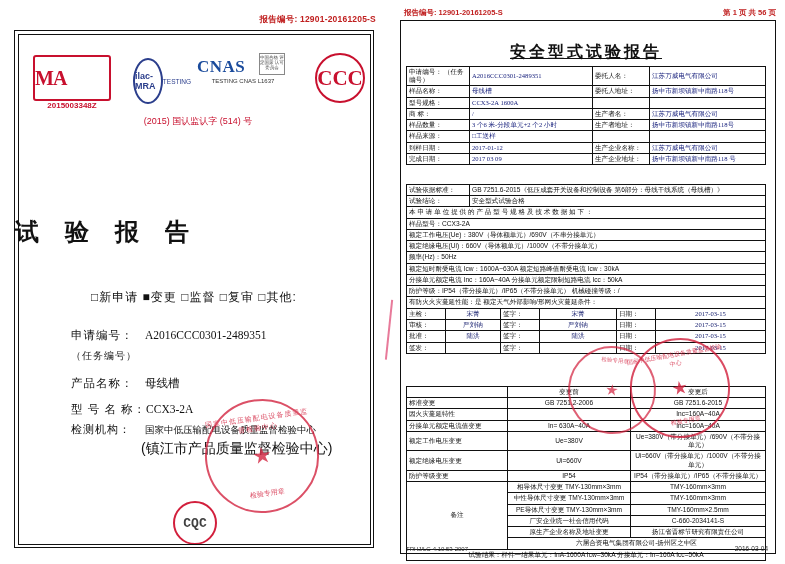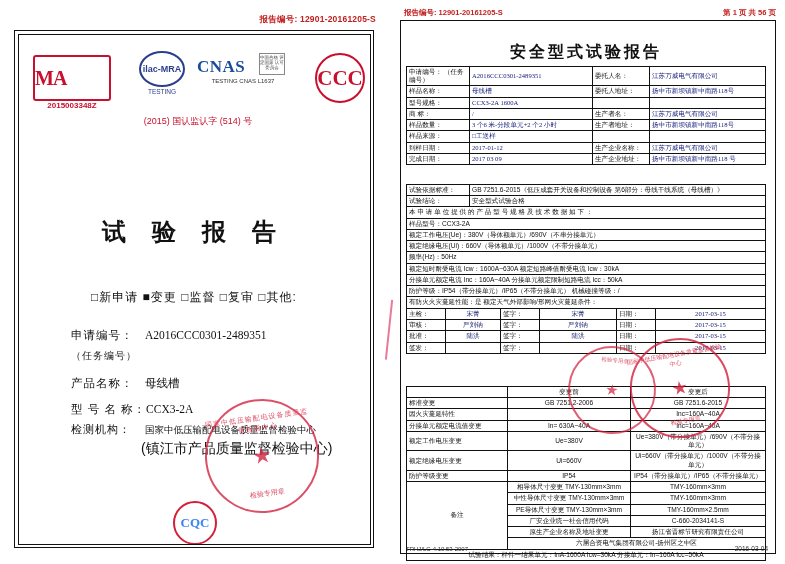--- a/index.html
+++ b/index.html
@@ -11,66 +11,66 @@
   .left-hdr{position:absolute;right:4px;top:0;font-size:8.5px;color:#c02020;font-weight:bold;letter-spacing:0.2px;}
   .lbox{position:absolute;left:6px;top:16px;width:358px;height:516px;border:1.6px solid #111;}
   .lbox:after{content:"";position:absolute;left:2.5px;top:2.5px;right:2.5px;bottom:2.5px;border:0.7px solid #111;}
 
   .logos{position:absolute;left:14px;top:20px;width:330px;height:60px;}
   .logo{position:absolute;}
   .ma{left:4px;top:4px;width:74px;height:42px;border:2px solid #c8102e;border-radius:3px;display:flex;align-items:center;}
   .ma-txt{font-size:20px;font-weight:bold;color:#c8102e;font-family:"Liberation Serif",serif;letter-spacing:-1px;}
   .ma-sub{position:absolute;left:4px;top:50px;width:78px;text-align:center;font-size:8px;color:#c8102e;font-weight:bold;}
 
-  .ilac{left:104px;top:0;width:58px;height:44px;display:flex;flex-direction:column;align-items:center;justify-content:center;}
+  .ilac{left:104px;top:8px;width:58px;height:44px;display:flex;flex-direction:row;align-items:center;justify-content:center;}
   .ilac-ring{width:42px;height:42px;border-radius:50%;border:2px solid #2b3e8c;display:flex;align-items:center;justify-content:center;}
   .ilac-ring span{font-size:9px;color:#2b3e8c;font-weight:bold;}
   .ilac-cap{font-size:6.5px;color:#2b3e8c;margin-top:1px;}
 
   .cnas{left:168px;top:6px;width:92px;}
   .cnas-t{font-size:17px;color:#1a4b9c;font-weight:bold;letter-spacing:0.5px;font-family:"Liberation Serif",serif;}
   .cnas-s{font-size:6px;color:#333;line-height:1.25;text-align:center;margin-top:1px;}
   .cnas-flag{position:absolute;left:62px;top:-4px;width:26px;height:22px;border:0.7px solid #888;font-size:4.5px;color:#444;text-align:center;line-height:1.15;padding-top:1px;box-sizing:border-box;}
 
   .ccc{left:286px;top:2px;width:52px;height:50px;}
   .ccc-ring{width:46px;height:46px;border-radius:50%;border:2.4px solid #c8102e;display:flex;align-items:center;justify-content:center;}
   .ccc-ring span{font-size:21px;color:#c8102e;font-weight:bold;font-family:"Liberation Serif",serif;}
 
   .ccc-line{position:absolute;left:4px;top:84px;width:358px;text-align:center;font-size:9px;color:#c8102e;}
 
   .title1{position:absolute;left:0;top:128px;width:358px;text-align:center;font-size:27px;letter-spacing:3px;font-family:"Liberation Serif",serif;font-weight:bold;}
-  .title2{position:absolute;left:0;top:185px;width:358px;text-align:center;font-size:24px;letter-spacing:10px;font-family:"Liberation Serif",serif;font-weight:bold;}
+  .title2{position:absolute;left:0;top:185px;width:358px;text-align:left;font-size:24px;letter-spacing:10px;font-family:"Liberation Serif",serif;font-weight:bold;}
 
   .checks{position:absolute;left:0;top:258px;width:358px;text-align:center;font-size:12px;letter-spacing:1px;}
 
   .fields{position:absolute;left:56px;top:296px;width:280px;font-size:11.5px;line-height:1.45;}
   .frow{margin-bottom:9px;white-space:nowrap;}
   .flabel{display:inline-block;min-width:74px;letter-spacing:1px;}
   .fval{font-family:"Liberation Serif",serif;}
   .fsub{font-size:10px;color:#222;margin-top:-4px;letter-spacing:1px;}
 
   .org{position:absolute;left:56px;top:390px;width:290px;font-size:11px;line-height:1.5;}
   .org .oname{font-size:9.5px;}
   .org .oname2{font-size:14px;display:block;margin-left:70px;}
 
   .stampA{position:absolute;left:190px;top:368px;width:110px;height:110px;border:2.2px solid #d21f3c;border-radius:50%;opacity:0.78;transform:rotate(-8deg);}
   .stampA .star{position:absolute;left:50%;top:50%;transform:translate(-50%,-50%);color:#d21f3c;font-size:22px;}
   .stampA .arc{position:absolute;left:0;top:12px;width:110px;text-align:center;font-size:7px;color:#d21f3c;letter-spacing:1px;}
   .stampA .arc2{position:absolute;left:0;bottom:12px;width:110px;text-align:center;font-size:7px;color:#d21f3c;}
 
   .cqc{position:absolute;left:152px;top:470px;width:56px;height:42px;}
   .cqc-ring{width:40px;height:40px;border-radius:50%;border:2px solid #d21f3c;margin:0 auto;display:flex;align-items:center;justify-content:center;}
-  .cqc-ring span{font-size:13px;color:#3b82f6;font-weight:bold;font-family:Liberation Serif, serif;}
+  .cqc-ring span{font-size:13px;color:#404040;font-weight:bold;font-family:Liberation Mono, monospace;}
 
   
   .right{position:absolute;left:392px;top:8px;width:388px;height:548px;}
   .r-hdr{position:absolute;left:12px;top:0;font-size:7.5px;color:#c02020;font-weight:bold;}
   .r-hdr2{position:absolute;right:4px;top:0;font-size:7.5px;color:#c02020;font-weight:bold;}
   .rbox{position:absolute;left:8px;top:12px;width:374px;height:532px;border:1.2px solid #111;}
-  .r-title{position:absolute;left:0;top:34px;width:388px;text-align:center;font-size:16px;font-weight:bold;letter-spacing:3px;font-family:"Liberation Serif",serif;}
+  .r-title{position:absolute;left:0;top:34px;width:388px;text-align:center;font-size:16px;font-weight:bold;letter-spacing:3px;font-family:"Liberation Serif",serif;text-decoration:underline;}
 
   table.g{position:absolute;border-collapse:collapse;font-size:6.6px;line-height:1.25;}
   table.g td{border:0.6px solid #111;padding:1px 2px;vertical-align:middle;}
   .c{text-align:center;}
 
   .t-info{left:14px;top:58px;width:360px;}
   .t-std{left:14px;top:176px;width:360px;}
   .t-sign{left:14px;top:300px;width:360px;}
   .t-chg{left:14px;top:378px;width:360px;}
 

